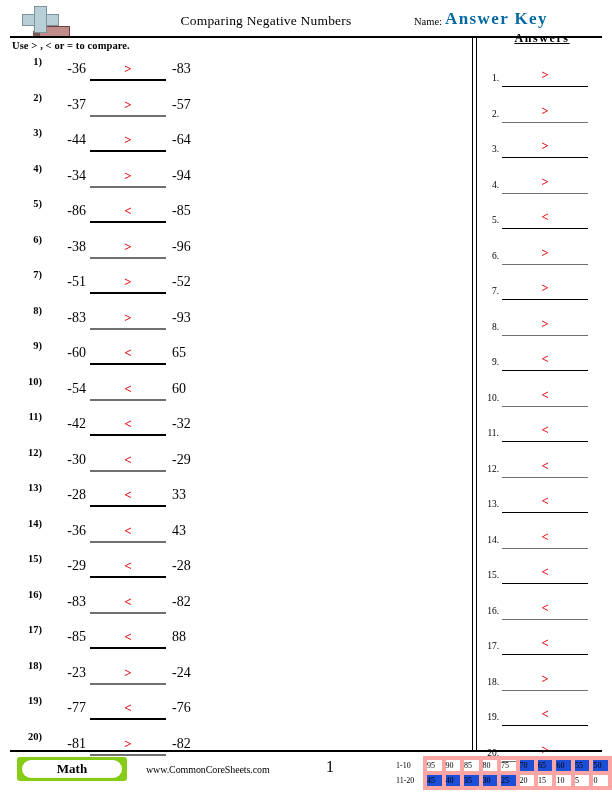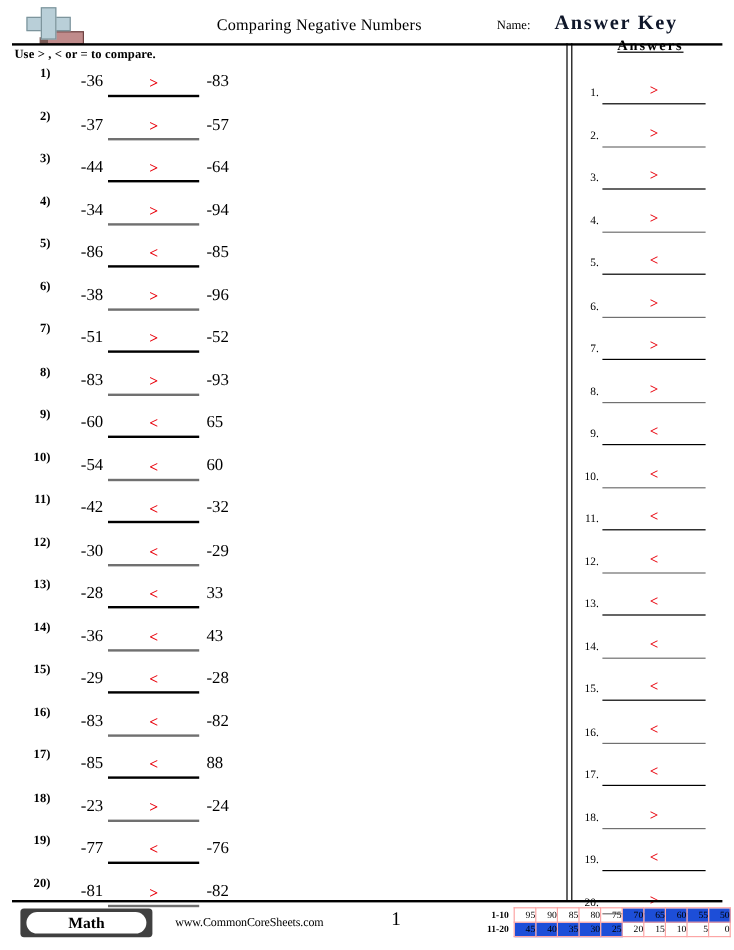--- a/index.html
+++ b/index.html
@@ -74,24 +74,24 @@
     font-size: 13.5px;
     letter-spacing: 0.2px;
   }
   .name-label {
     position: absolute;
     left: 404px; top: 12px;
     font-size: 10.5px;
   }
   .answer-key {
     position: absolute;
-    left: 452px; top: 5px;
+    left: 435px; top: 5px;
     font-size: 17px;
     font-weight: bold;
-    color: #0f172a;
+    color: #0369a1;
     letter-spacing: 1.4px;
   }
 
   .hrule {
     position: absolute;
     left: 10px; top: 36px;
     width: 592px;
     height: 0;
     border-top: 2px solid #000;
   }
@@ -215,21 +215,21 @@
     position: absolute;
     left: 10px; top: 750px;
     width: 592px;
     height: 0;
     border-top: 2px solid #000;
   }
   .math-badge {
     position: absolute;
     left: 17px; top: 757px;
     width: 110px; height: 24px;
-    background: #404040;
+    background: #84cc16;
     border-radius: 3px;
     display: flex;
     align-items: center;
     justify-content: center;
   }
   .math-badge-inner {
     width: 100px; height: 18px;
     background: #fff;
     border-radius: 9px;
     display: flex;
@@ -256,34 +256,33 @@
   .grade {
     position: absolute;
     left: 396px; top: 756px;
     font-size: 8px;
   }
   .grade table {
     border-collapse: collapse;
   }
   .grade td {
     font-size: 8px;
-    text-align: right;
+    text-align: left;
     width: 17px;
     height: 11px;
-    border: 1px solid #fca5a5;
+    border: 4px solid #fca5a5;
     padding: 0;
     font-family: "Liberation Serif", serif;
   }
   .grade td.lbl {
     border: none;
     width: 28px;
-    text-align: right;
+    text-align: left;
     padding-right: 4px;
     font-size: 8px;
-    font-weight: bold;
   }
   .grade td.hl {
     background: #1d4ed8;
   }
 </style>
 </head>
 <body>
 
 <div class="page">
 

